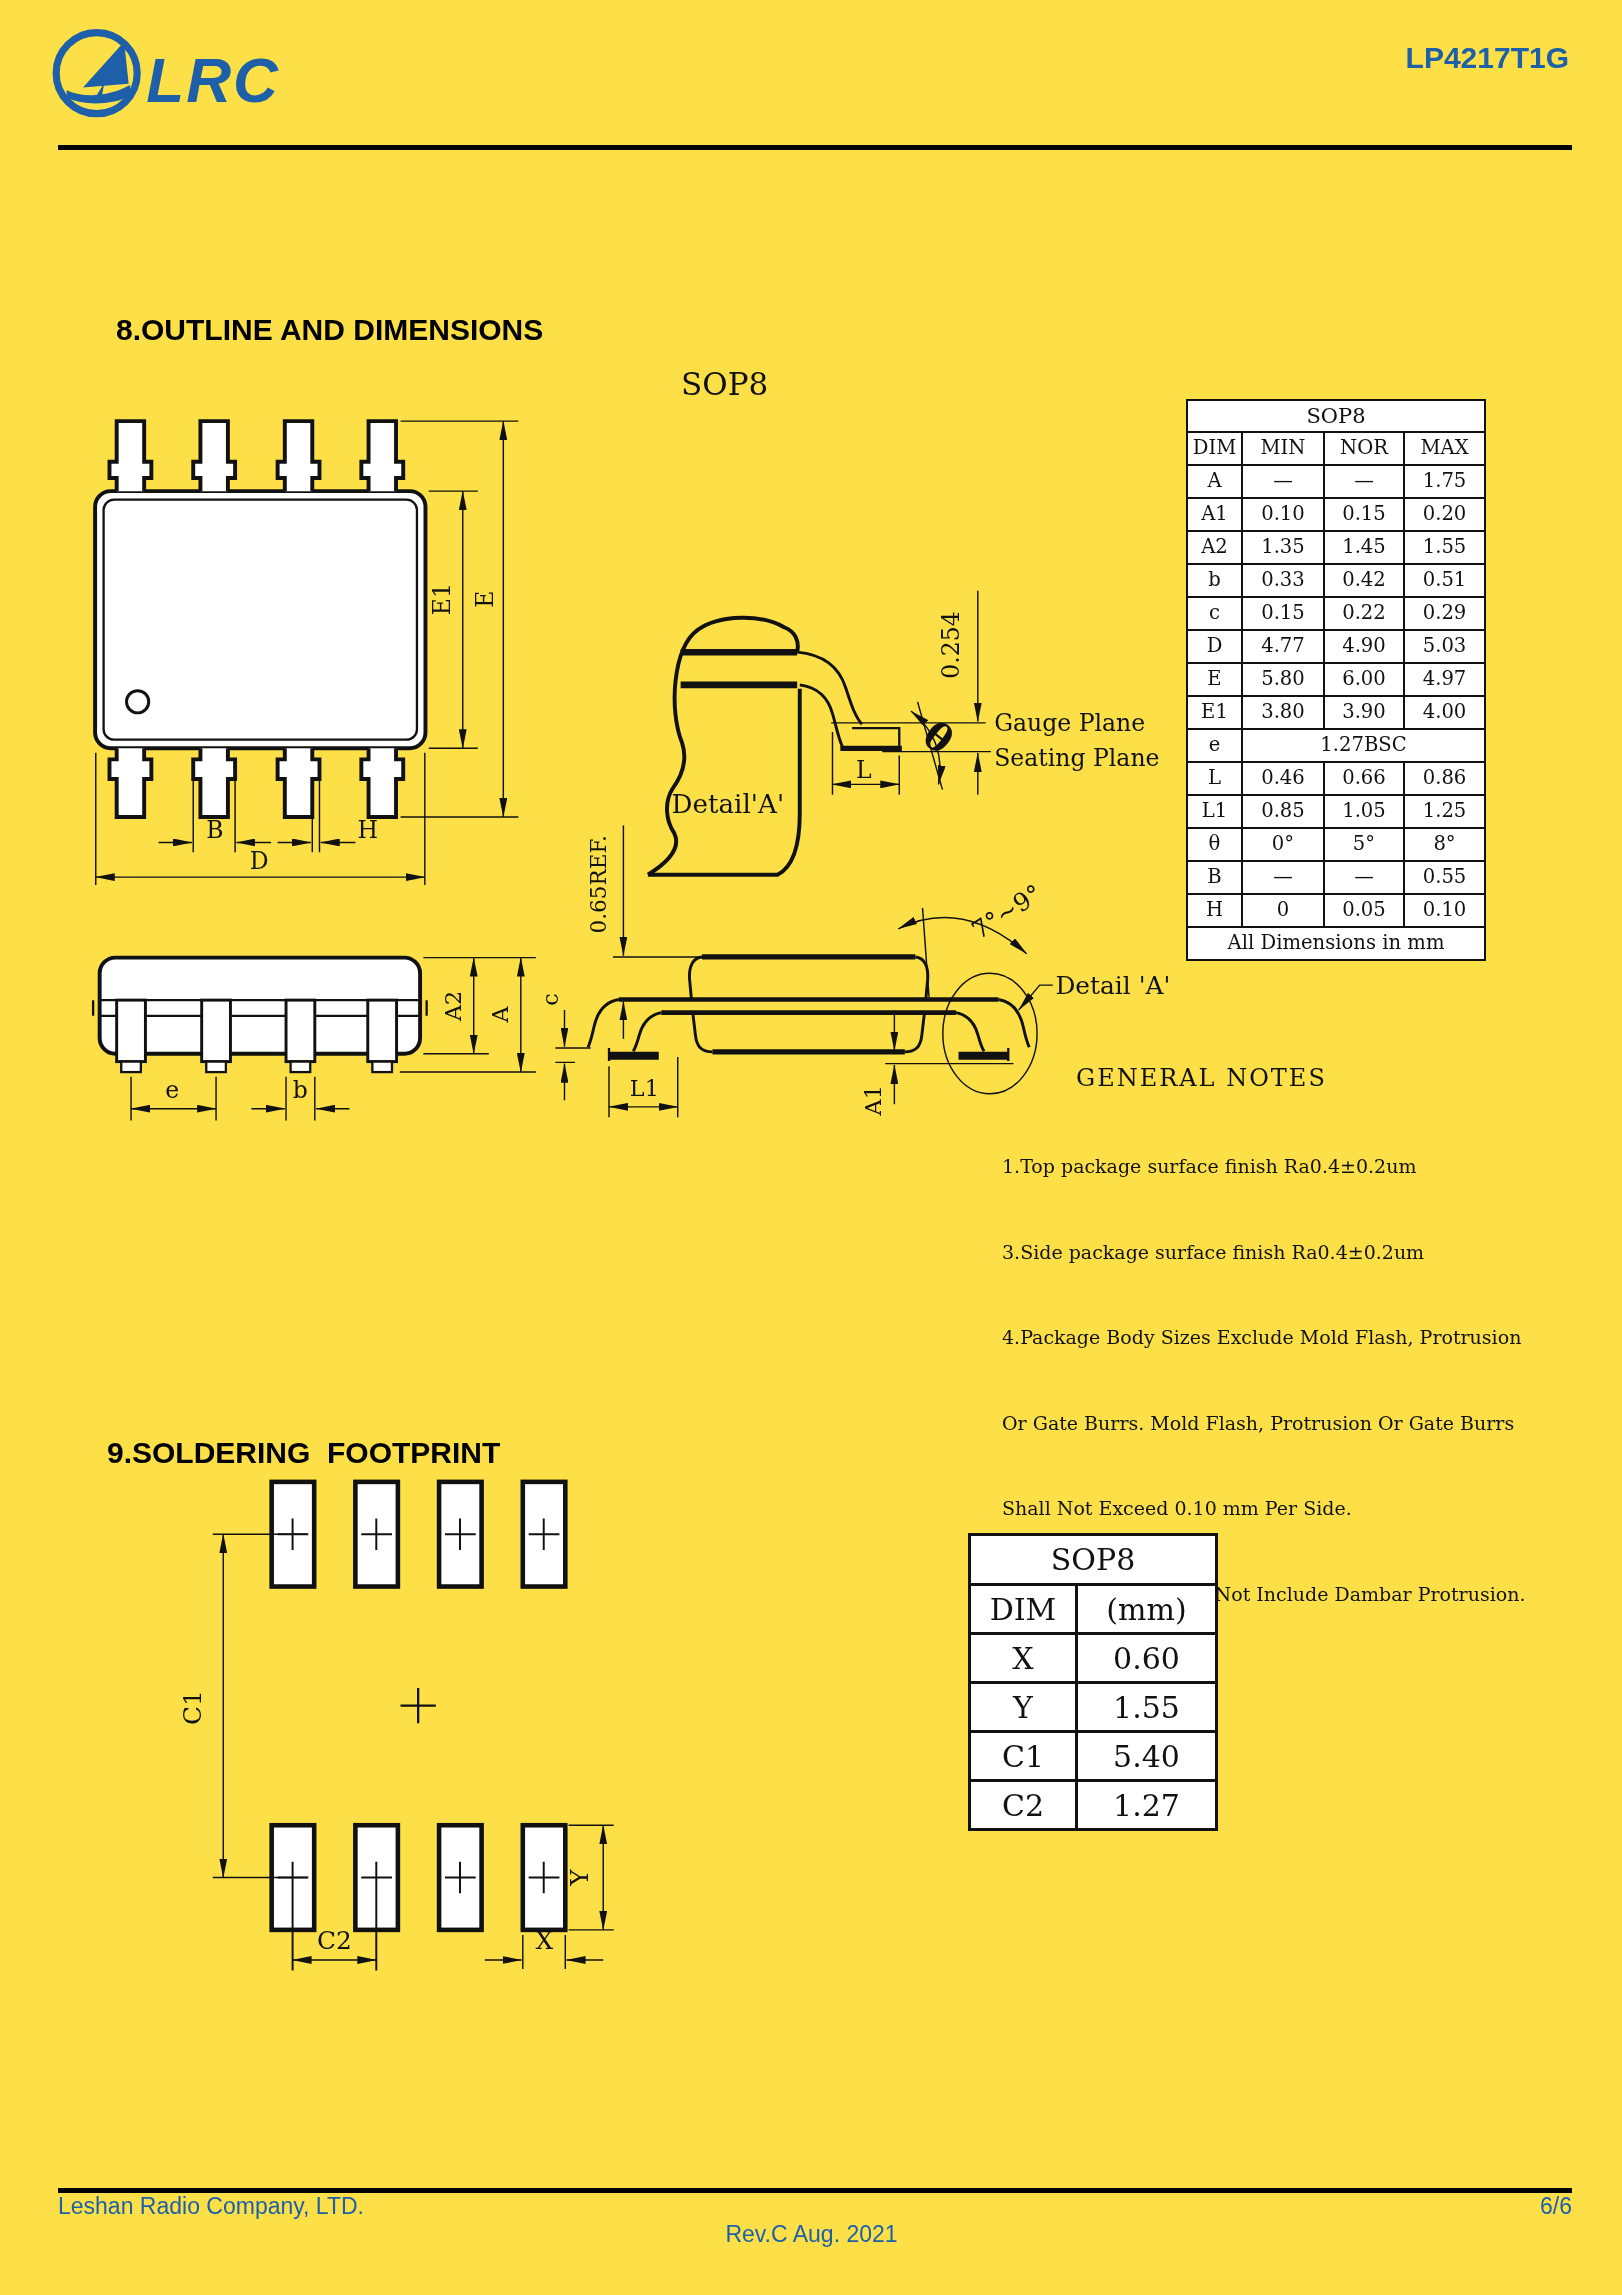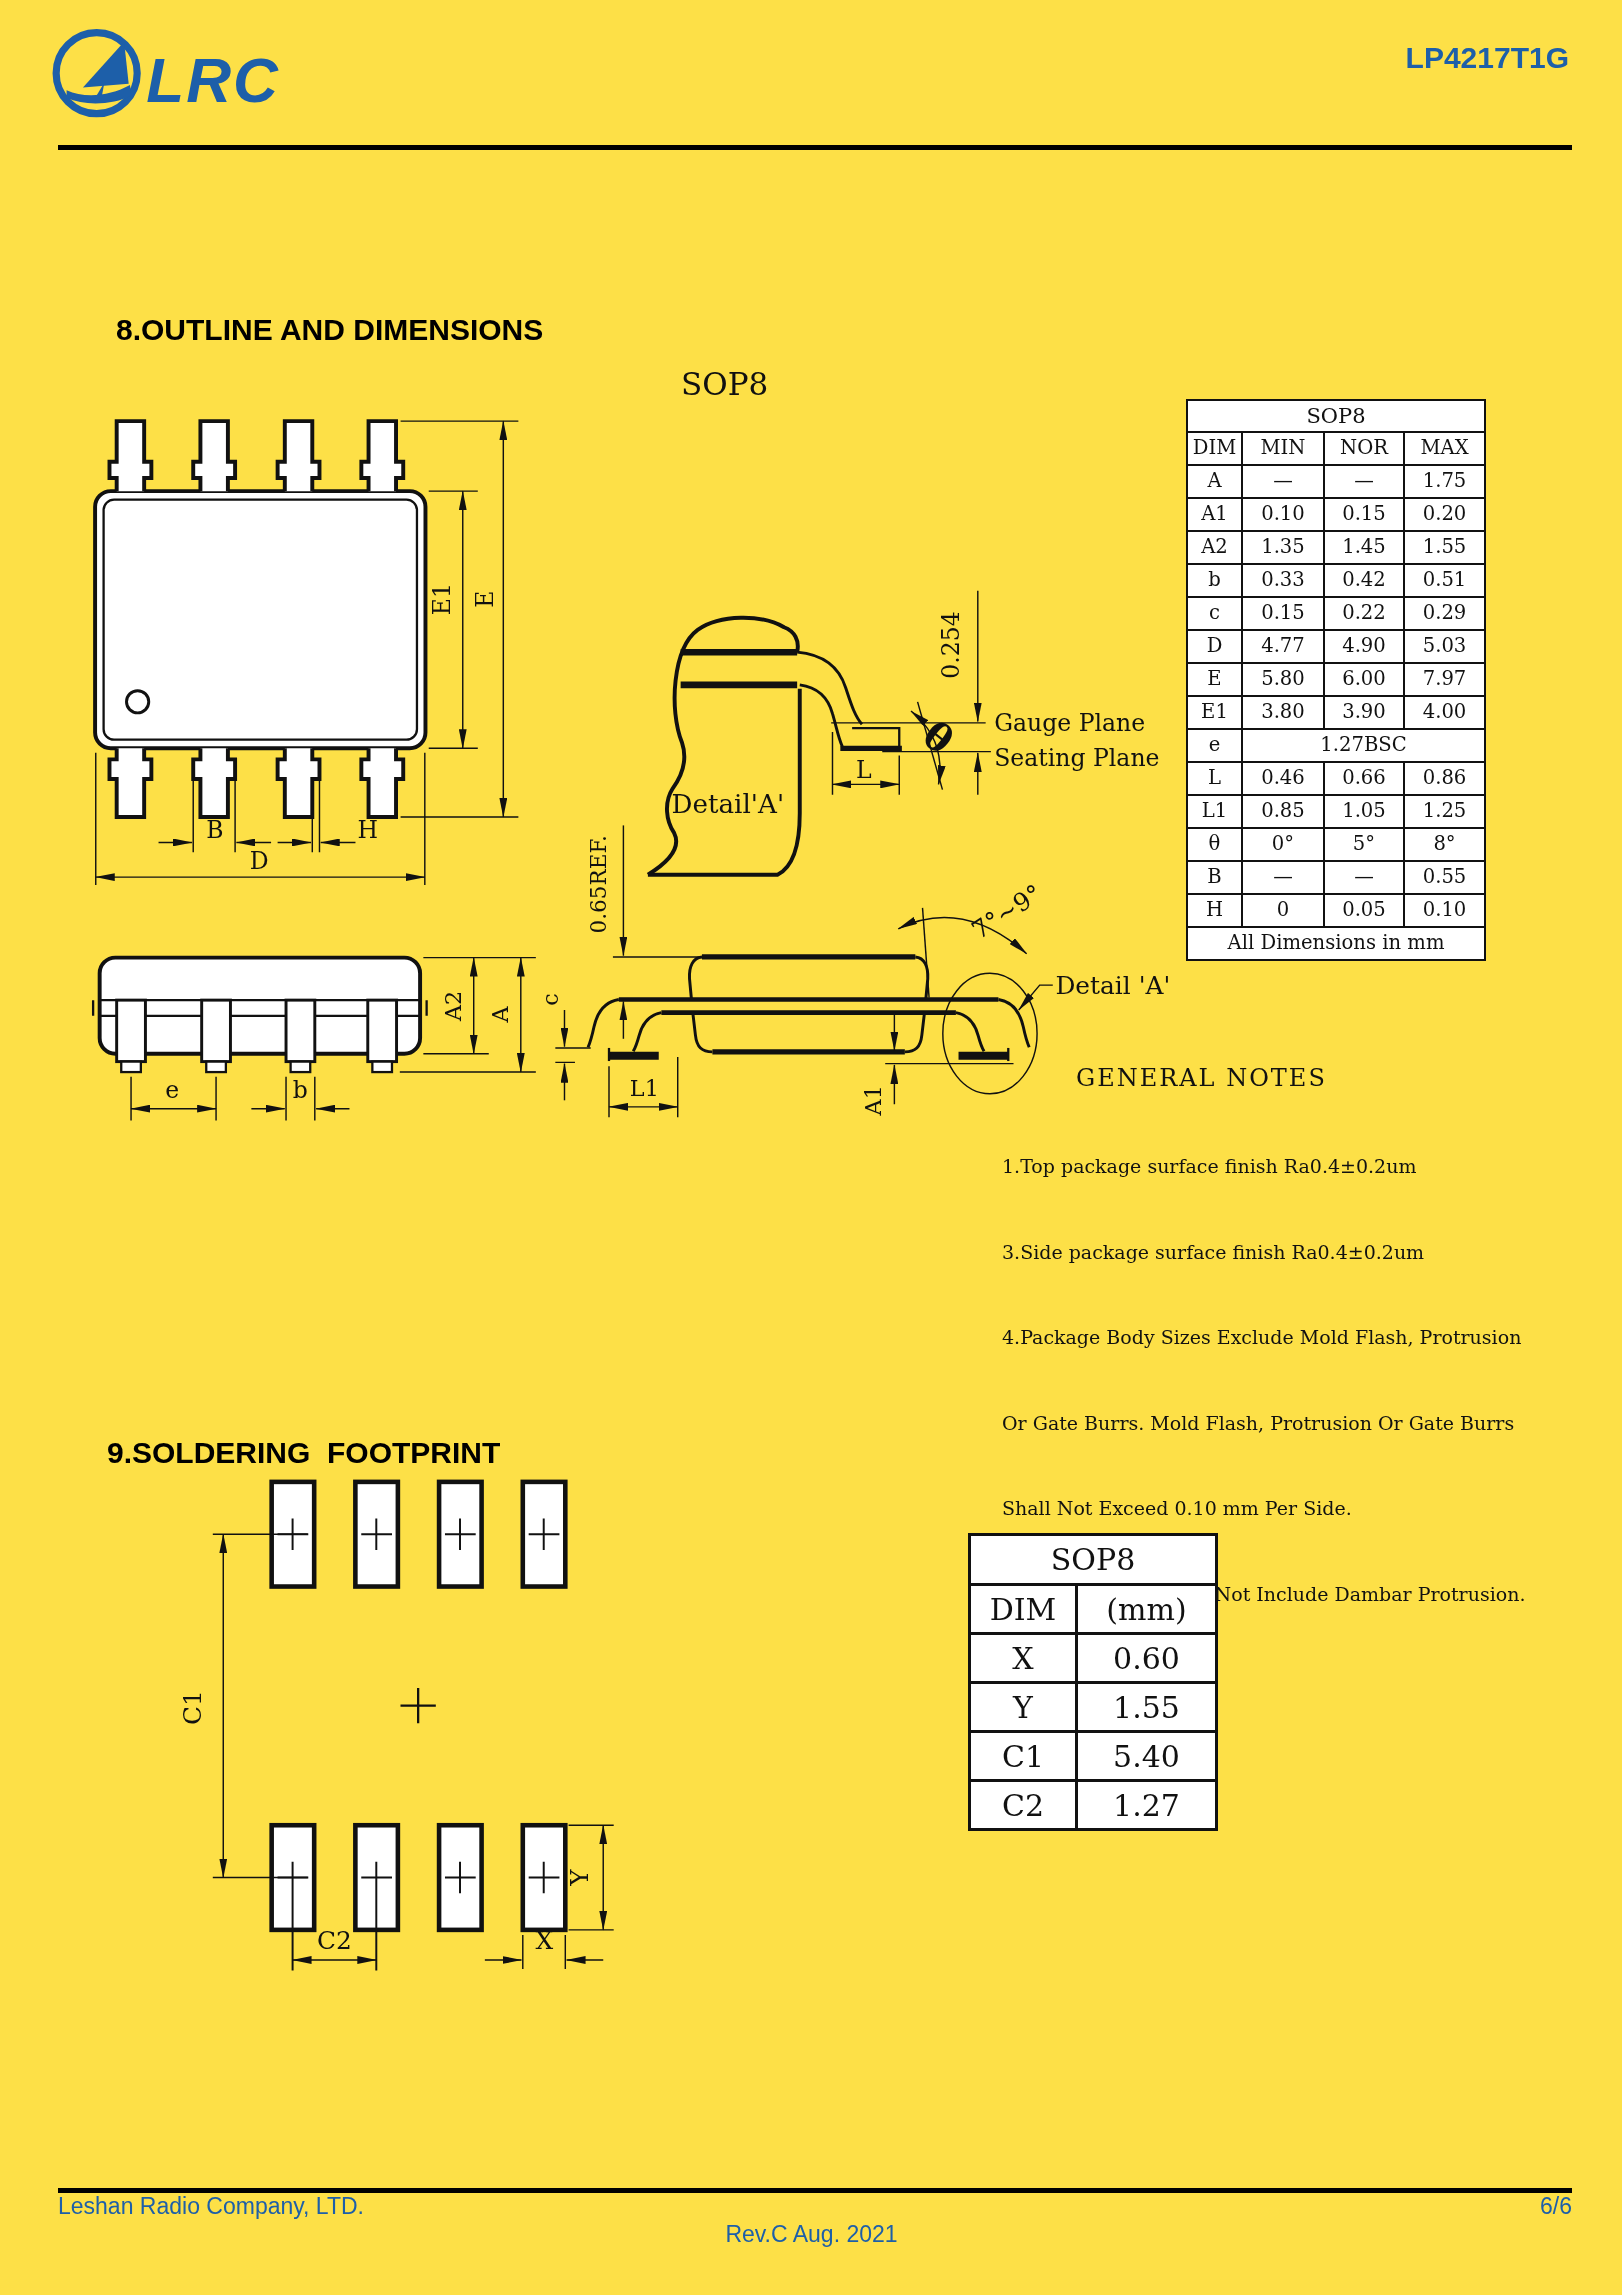--- a/index.html
+++ b/index.html
@@ -194,21 +194,21 @@
         <tr>
           <td>D</td>
           <td>4.77</td>
           <td>4.90</td>
           <td>5.03</td>
         </tr>
         <tr>
           <td>E</td>
           <td>5.80</td>
           <td>6.00</td>
-          <td>7.97</td>
+          <td>4.97</td>
         </tr>
         <tr>
           <td>E1</td>
           <td>3.80</td>
           <td>3.90</td>
           <td>4.00</td>
         </tr>
         <tr>
           <td>e</td>
           <td colspan="3">1.27BSC</td>

